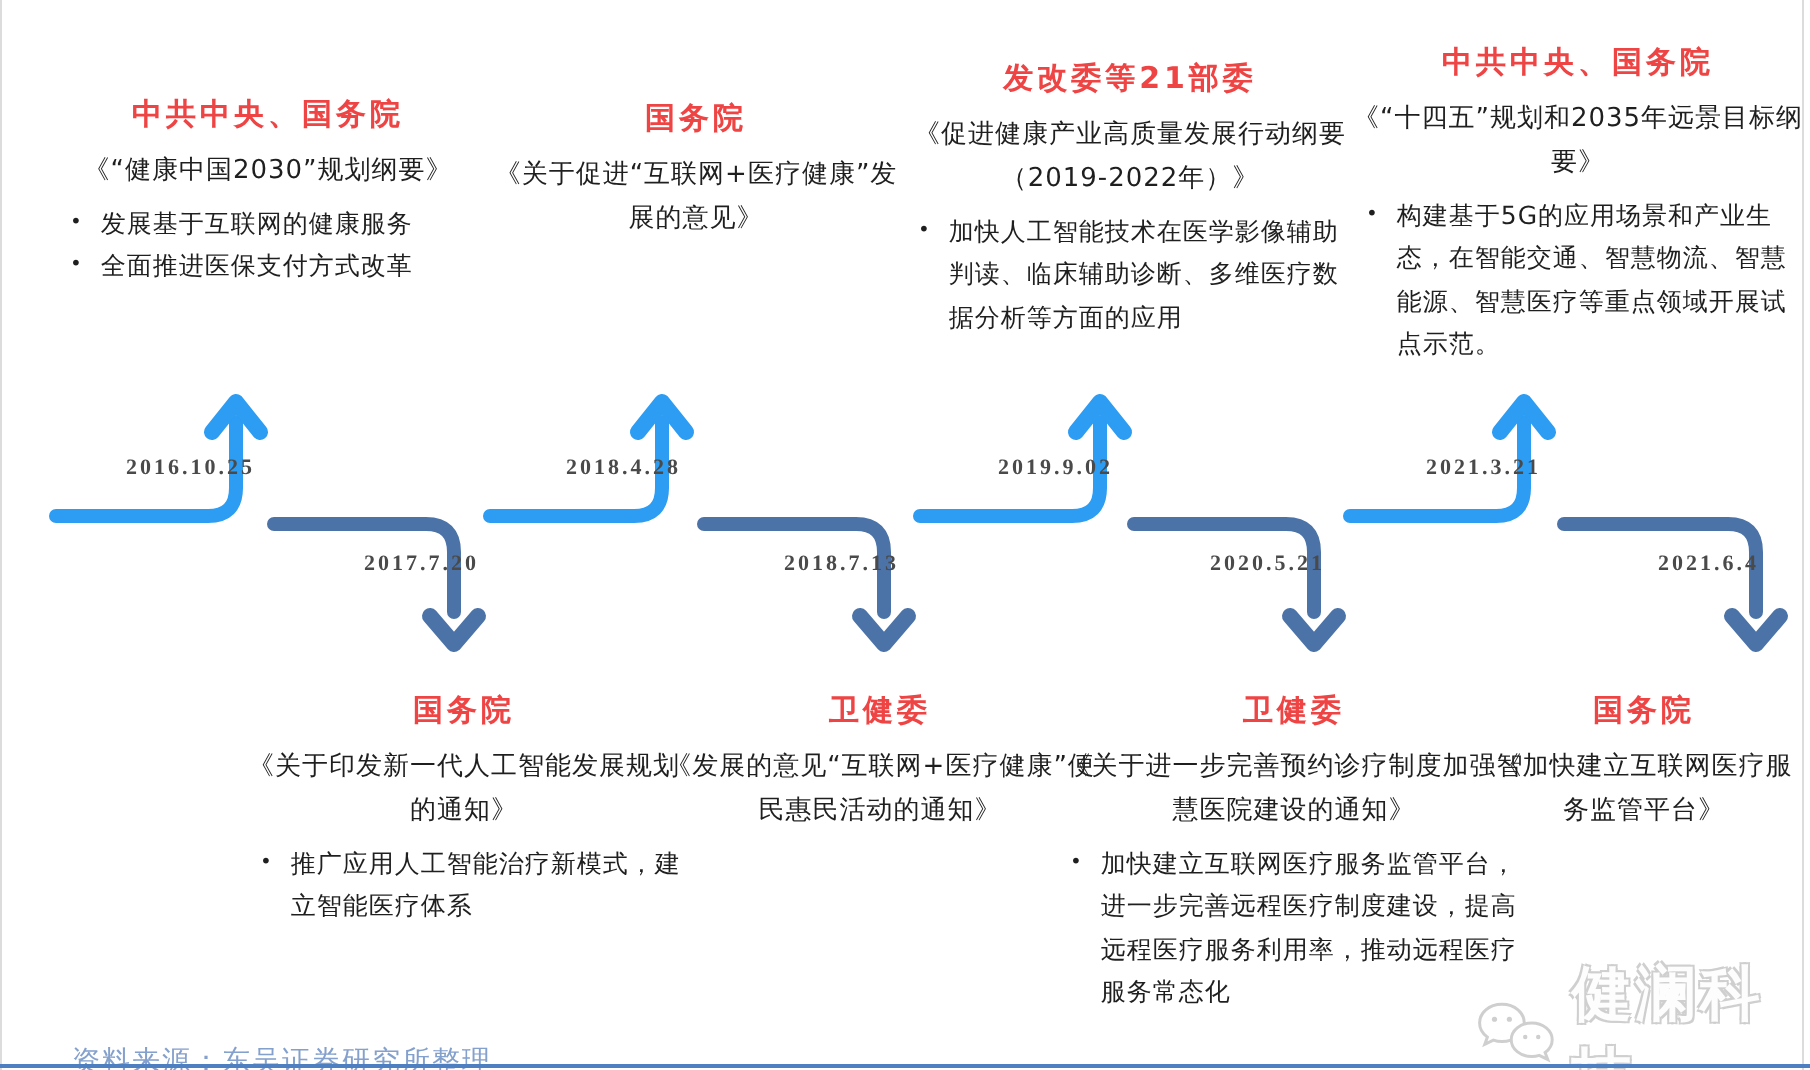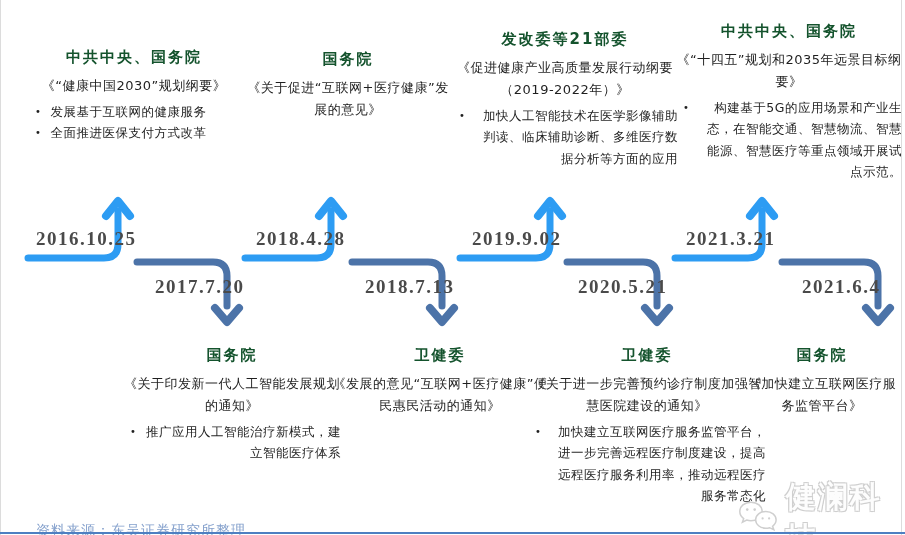--- a/index.html
+++ b/index.html
@@ -14,27 +14,27 @@
   .bottom-rule{position:absolute;left:0;right:0;bottom:1px;height:2px;background:#4e7fc1;}
 
   svg.arrows{position:absolute;left:0;top:0;}
   .seg-up{fill:none;stroke:#2D9CF3;stroke-width:7;stroke-linecap:round;stroke-linejoin:round;}
   .head-up{fill:none;stroke:#2D9CF3;stroke-width:8;stroke-linecap:round;stroke-linejoin:round;}
   .seg-down{fill:none;stroke:#4C73A8;stroke-width:7;stroke-linecap:round;stroke-linejoin:round;}
   .head-down{fill:none;stroke:#4C73A8;stroke-width:8;stroke-linecap:round;stroke-linejoin:round;}
 
   .date{
     position:absolute;font-family:"Liberation Serif",serif;font-weight:600;
-    font-size:19px;color:#4a4a4a;letter-spacing:1.5px;white-space:nowrap;
+    font-size:11px;color:#4a4a4a;letter-spacing:1.5px;white-space:nowrap;margin-left:27px;
   }
 
   .event{position:absolute;text-align:center;color:#1f1f1f;}
-  .event .org{font-weight:bold;font-size:15px;letter-spacing:2px;color:#14532d;margin-bottom:7px;line-height:1.3;}
+  .event .org{font-weight:bold;font-size:15px;letter-spacing:2px;color:#ef4444;margin-bottom:7px;line-height:1.3;}
   .event .doc{font-size:13px;line-height:1.72;letter-spacing:0.5px;margin-bottom:4px;}
-  .event ul{list-style:none;margin:0;padding:0;text-align:right;}
+  .event ul{list-style:none;margin:0;padding:0;text-align:left;}
   .event li{display:flex;font-size:12.5px;line-height:1.7;letter-spacing:0.5px;}
   .event li::before{content:"•";flex:0 0 auto;font-size:10px;margin:2px 9px 0 7px;}
 
   .source{
     position:absolute;left:36px;top:522px;font-size:14px;color:#84a0cc;
     letter-spacing:1px;white-space:nowrap;
   }
 
   .logo{position:absolute;left:737px;top:477px;display:flex;align-items:center;}
   .logo svg{display:block;}

